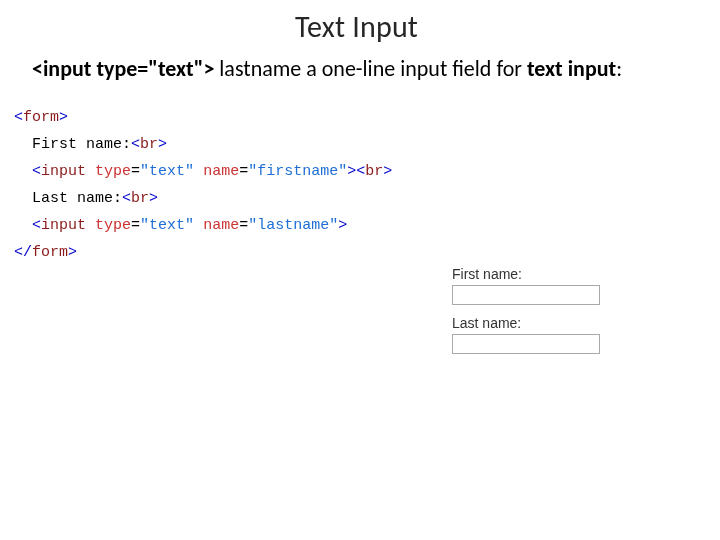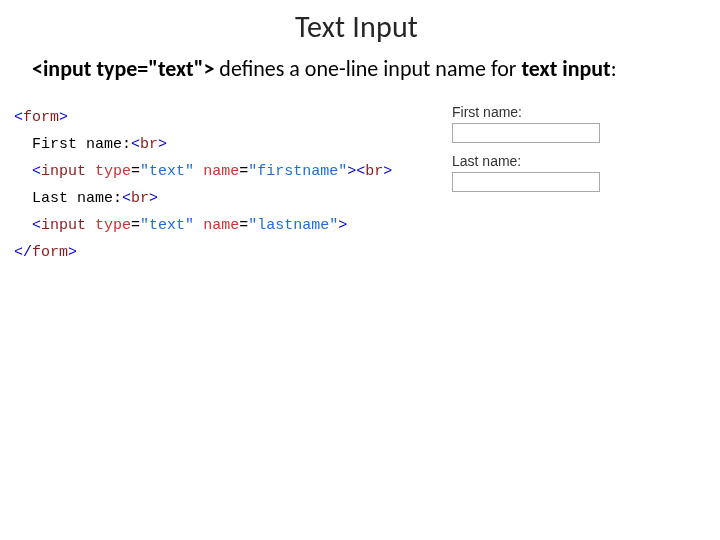--- a/index.html
+++ b/index.html
@@ -26,21 +26,21 @@
   .desc {
     font-size: 22px;
     color: #000;
     margin: 0 0 20px 14px;
     line-height: 1.3;
     max-width: 680px;
   }
   .desc .b { font-weight: 700; }
   .columns {
     display: flex;
-    flex-direction: row;
+    flex-direction: column;
     align-items: flex-start;
   }
   .code {
     font-family: Consolas, "Courier New", monospace;
     font-size: 15px;
     line-height: 1.8;
     white-space: pre;
     color: #000;
     margin-left: -4px;
   }
@@ -75,21 +75,21 @@
   }
 </style>
 </head>
 <body>
 
 <div class="slide">
 
   <h1 class="title">Text Input</h1>
 
   <p class="desc">
-    <span class="b">&lt;input type="text"&gt;</span><span> defines a one-line input name for </span><span class="b">text input</span><span>:</span>
+    <span class="b">&lt;input type="text"&gt;</span><span> lastname a one-line input field for </span><span class="b">text input</span><span>:</span>
   </p>
 
   <div class="columns">
 
     <div class="code"><span class="angle">&lt;</span><span class="tag">form</span><span class="angle">&gt;</span>
 <span class="txt">  </span><span class="txt">First name:</span><span class="angle">&lt;</span><span class="tag">br</span><span class="angle">&gt;</span>
 <span class="txt">  </span><span class="angle">&lt;</span><span class="tag">input</span><span> </span><span class="attr">type</span><span class="eq">=</span><span class="val">"text"</span><span> </span><span class="attr">name</span><span class="eq">=</span><span class="val">"firstname"</span><span class="angle">&gt;</span><span class="angle">&lt;</span><span class="tag">br</span><span class="angle">&gt;</span>
 <span class="txt">  </span><span class="txt">Last name:</span><span class="angle">&lt;</span><span class="tag">br</span><span class="angle">&gt;</span>
 <span class="txt">  </span><span class="angle">&lt;</span><span class="tag">input</span><span> </span><span class="attr">type</span><span class="eq">=</span><span class="val">"text"</span><span> </span><span class="attr">name</span><span class="eq">=</span><span class="val">"lastname"</span><span class="angle">&gt;</span>
 <span class="angle">&lt;/</span><span class="tag">form</span><span class="angle">&gt;</span></div>

